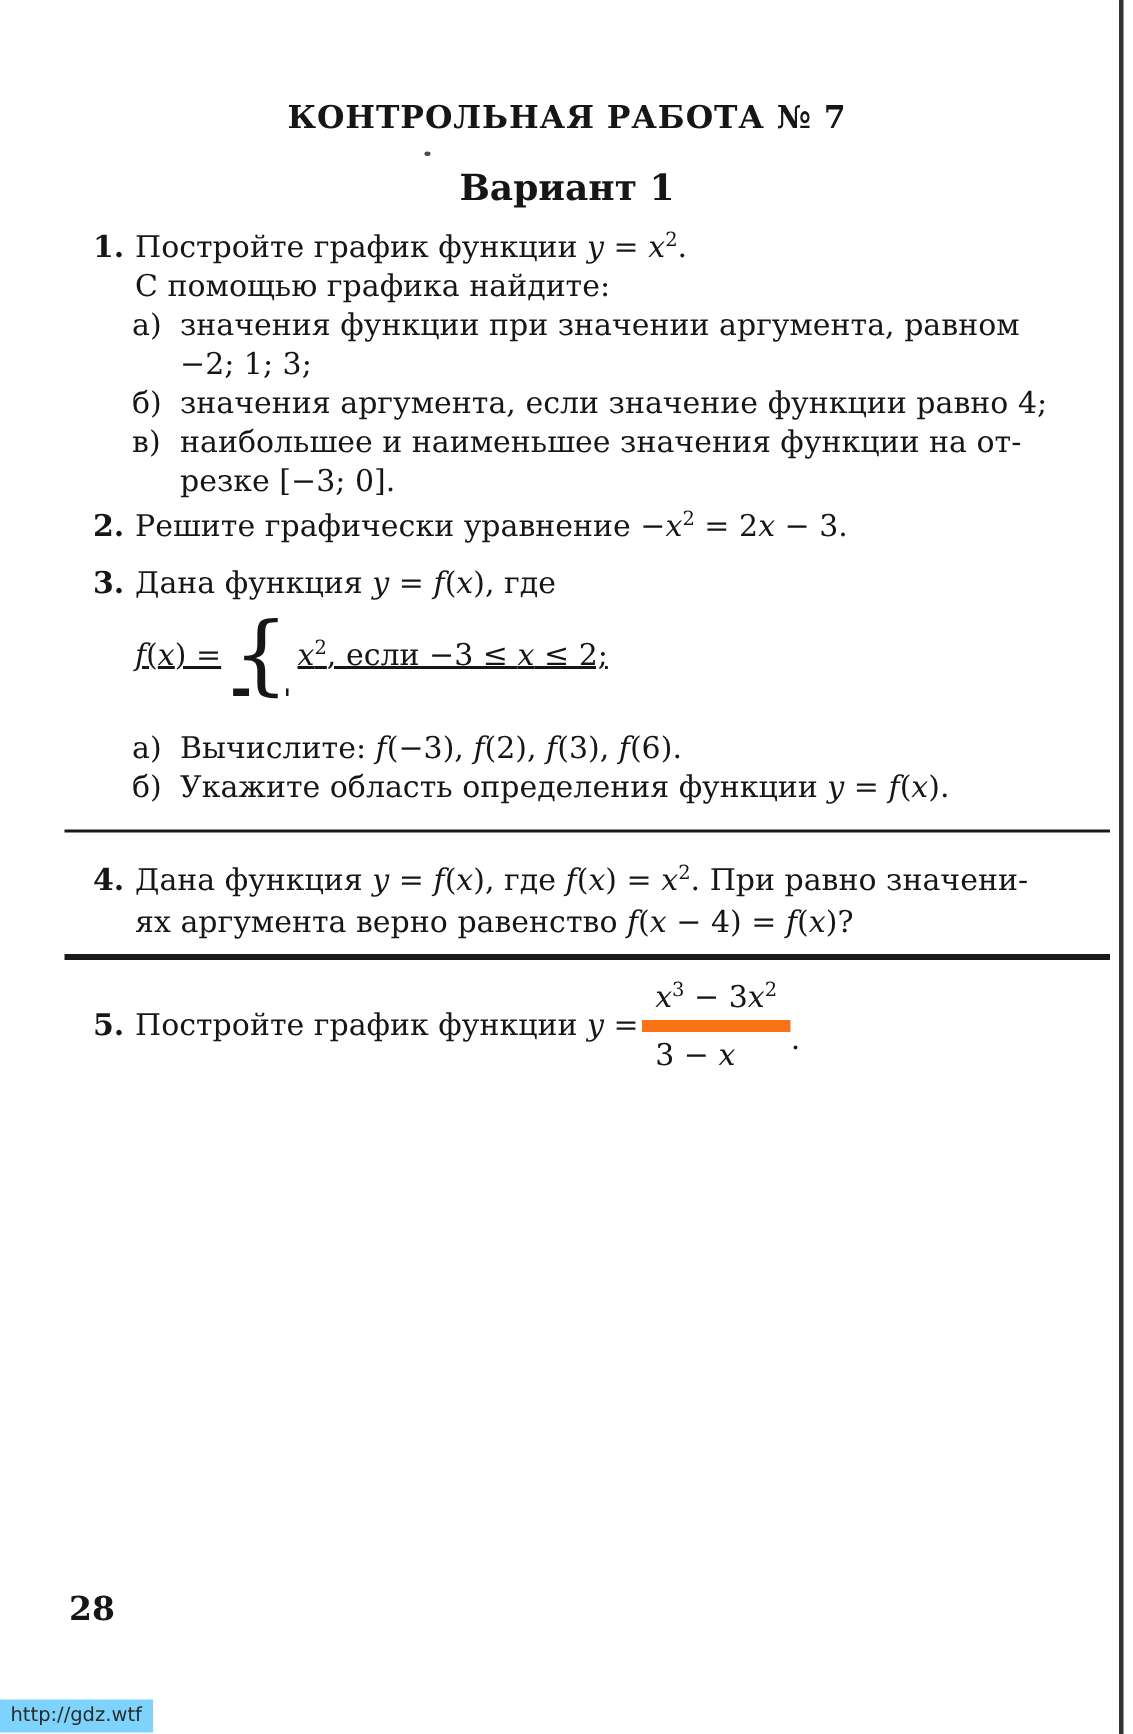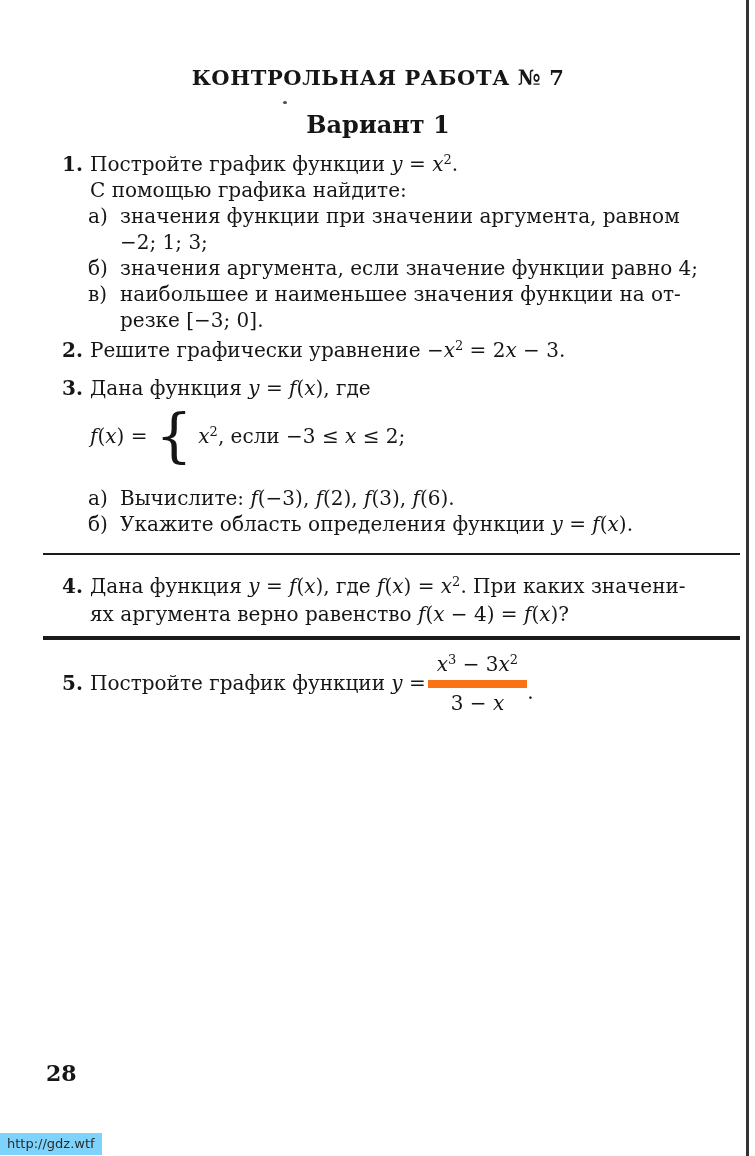--- a/index.html
+++ b/index.html
@@ -53,20 +53,21 @@
     position: relative;
     top: 1px;
   }
   #p1 { margin-top: 15px; }
   #p2 { margin-top: 4px; }
   #p3 { margin-top: 12px; }
   .piecewise {
     display: flex;
     align-items: center;
     margin-top: 2px;
+    text-decoration: underline;
   }
   .pw-brace {
     font-size: 58px;
     font-weight: normal;
     line-height: 66px;
     margin: 0 6px 0 8px;
   }
   .pw-rows { display: flex; flex-direction: row; gap: 8px; }
   .sub-a3 { margin-top: 16px; }
   .rule {
@@ -74,21 +75,21 @@
     width: 697px;
     margin-left: 3px;
   }
   .rule.thin  { height: 2px; margin-top: 16px; }
   .rule.thick { height: 4px; margin-top: 8px; }
   #p4 { margin-top: 17px; line-height: 28px; }
   #p5 { margin-top: 12px; display: flex; align-items: center; height: 62px; }
   #p5 .num { top: 18px; }
   .frac {
     display: inline-block;
-    text-align: center;
+    text-align: left;
     margin-left: 2px;
   }
   .frac .fnum { display: block; padding: 0 9px 3px; }
   .frac .fden { display: block; border-top: 8px solid #f97316; padding: 2px 9px 0; }
   .p5-suffix { position: relative; top: 9px; }
   .scanline {
     position: absolute;
     left: 746px; top: 0;
     width: 3px; height: 1156px;
     background: #333333;
@@ -165,21 +166,21 @@
     <div class="sub">
       <span class="lbl">б)</span>
       <div class="pline"><span>Укажите область определения функции </span><span class="mi">y</span><span> = </span><span class="mi">f</span><span>(</span><span class="mi">x</span><span>).</span></div>
     </div>
   </div>
 
   <div class="rule thin"></div>
 
   <div class="prob" id="p4">
     <span class="num">4.</span>
-    <div class="pline"><span>Дана функция </span><span class="mi">y</span><span> = </span><span class="mi">f</span><span>(</span><span class="mi">x</span><span>), где </span><span class="mi">f</span><span>(</span><span class="mi">x</span><span>) = </span><span class="mi">x</span><sup>2</sup><span>. При каких значени-</span></div>
+    <div class="pline"><span>Дана функция </span><span class="mi">y</span><span> = </span><span class="mi">f</span><span>(</span><span class="mi">x</span><span>), где </span><span class="mi">f</span><span>(</span><span class="mi">x</span><span>) = </span><span class="mi">x</span><sup>2</sup><span>. При равно значени-</span></div>
     <div class="pline"><span>ях аргумента верно равенство </span><span class="mi">f</span><span>(</span><span class="mi">x</span><span> − 4) = </span><span class="mi">f</span><span>(</span><span class="mi">x</span><span>)?</span></div>
   </div>
 
   <div class="rule thick"></div>
 
   <div class="prob" id="p5">
     <span class="num">5.</span>
     <span class="pline"><span>Постройте график функции </span><span class="mi">y</span><span> = </span></span>
     <span class="frac">
       <span class="fnum pline"><span class="mi">x</span><sup>3</sup><span> − 3</span><span class="mi">x</span><sup>2</sup></span>

